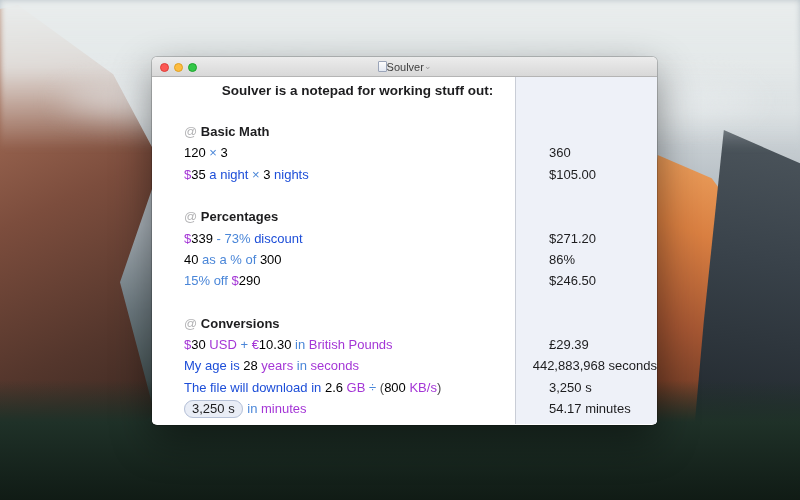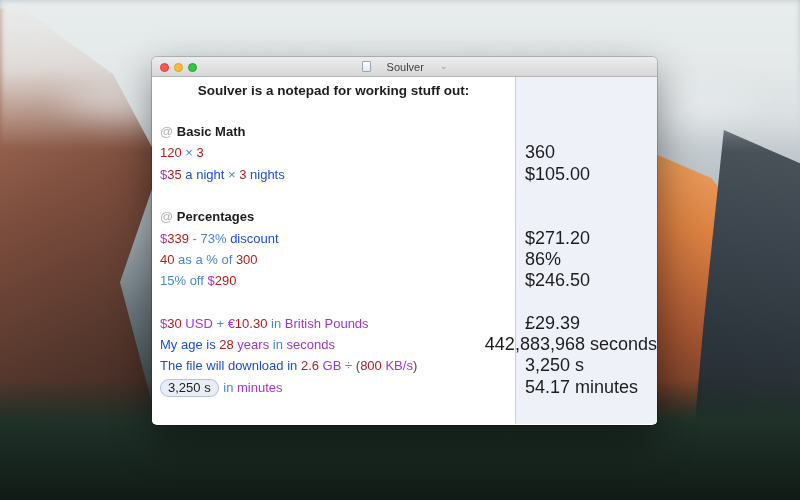--- a/index.html
+++ b/index.html
@@ -32,38 +32,38 @@
     border-radius:5px; box-shadow:0 15px 40px rgba(0,0,0,.45), 0 0 0 1px rgba(0,0,0,.18);
     background:#fff; overflow:hidden; }
   .titlebar { position:relative; height:20px;
     background:linear-gradient(180deg,#ececec,#d8d8d8); border-bottom:1px solid #b4b4b4;
     display:flex; align-items:center; justify-content:center; }
   .traffic { position:absolute; left:8px; top:0; height:20px; display:flex; align-items:center; gap:5px; }
   .dot { width:9px; height:9px; border-radius:50%; }
   .dot-close { background:#fc5753; border:1px solid #dd3f3a; }
   .dot-min   { background:#fdbc40; border:1px solid #dfa023; }
   .dot-zoom  { background:#33c748; border:1px solid #1fa52f; }
-  .titlewrap { display:flex; align-items:center; gap:16px; font-size:11px; color:#3f3f3f; }
+  .titlewrap { display:flex; align-items:center; gap:0; font-size:11px; color:#3f3f3f; }
   .doc-icon { width:9px; height:11px; background:linear-gradient(180deg,#fdfdfd,#e3e8f2);
     border:1px solid #9aa4b8; border-radius:1px; }
   .chev { color:#9a9a9a; font-size:9px; line-height:1; }
 
   
-  .sheet { position:relative; height:347px; background:#fff; }
+  .sheet { position:relative; height:347px; background:#fff;padding-left:24px; }
   .answer-bg { position:absolute; top:0; bottom:0; left:363px; right:0;
     background:#eef1f8; border-left:1px solid #c9cdd6; }
   .doc-header { position:relative; width:363px; height:44px; padding-top:6px;
     text-align:center; font-weight:bold; font-size:13.5px; color:#1d1d1f; }
   .lines { position:relative; }
   .row { display:flex; height:21.3px; align-items:center; }
   .cell-l { width:363px; padding-left:8px; font-size:13px; white-space:pre; color:#1d1d1f; }
-  .cell-r { flex:1; padding-left:10px; font-size:18px; color:#1d1d1f; white-space:pre; }
+  .cell-r { flex:1; padding-left:10px; font-size:13px; color:#1d1d1f; white-space:pre; }
   .at { color:#b4b4b6; }
   .row b { color:#1d1d1f; }
-  .tk-n { color:#b91c1c; }
+  .tk-n { color:#000000; }
   .tk-o { color:#4a86d8; }
   .tk-u { color:#a436d6; }
   .tk-p { color:#1d4ed8; }
   .tk-g { color:#4a4a4a; }
   .tk-pill { color:#1d1d1f; background:#e9edf6; border:1px solid #b7c2d8;
     border-radius:9px; padding:0 7px 1px 7px; margin-right:1px; }
 </style>
 </head>
 <body>
 
@@ -123,20 +123,24 @@
           </div>
           <div class="row">
             <div class="cell-l"><span class="tk-o">15% off </span><span class="tk-u">$</span><span class="tk-n">290</span></div>
             <div class="cell-r">$246.50</div>
           </div>
           <div class="row">
             <div class="cell-l"></div>
             <div class="cell-r"></div>
           </div>
           <div class="row">
+            <div class="cell-l"><span class="at">@ </span><b>Conversions</b></div>
+            <div class="cell-r"></div>
+          </div>
+          <div class="row">
             <div class="cell-l"><span class="tk-u">$</span><span class="tk-n">30</span><span class="tk-p"> </span><span class="tk-u">USD</span><span class="tk-p"> </span><span class="tk-o">+</span><span class="tk-p"> </span><span class="tk-u">€</span><span class="tk-n">10.30</span><span class="tk-p"> </span><span class="tk-o">in</span><span class="tk-p"> </span><span class="tk-u">British Pounds</span></div>
             <div class="cell-r">£29.39</div>
           </div>
           <div class="row">
             <div class="cell-l"><span class="tk-p">My age is </span><span class="tk-n">28</span><span class="tk-p"> </span><span class="tk-u">years</span><span class="tk-p"> </span><span class="tk-o">in</span><span class="tk-p"> </span><span class="tk-u">seconds</span></div>
             <div class="cell-r">442,883,968 seconds</div>
           </div>
           <div class="row">
             <div class="cell-l"><span class="tk-p">The file will download in </span><span class="tk-n">2.6</span><span class="tk-p"> </span><span class="tk-u">GB</span><span class="tk-p"> </span><span class="tk-o">÷</span><span class="tk-g"> (</span><span class="tk-n">800</span><span class="tk-p"> </span><span class="tk-u">KB/s</span><span class="tk-g">)</span></div>
             <div class="cell-r">3,250 s</div>

